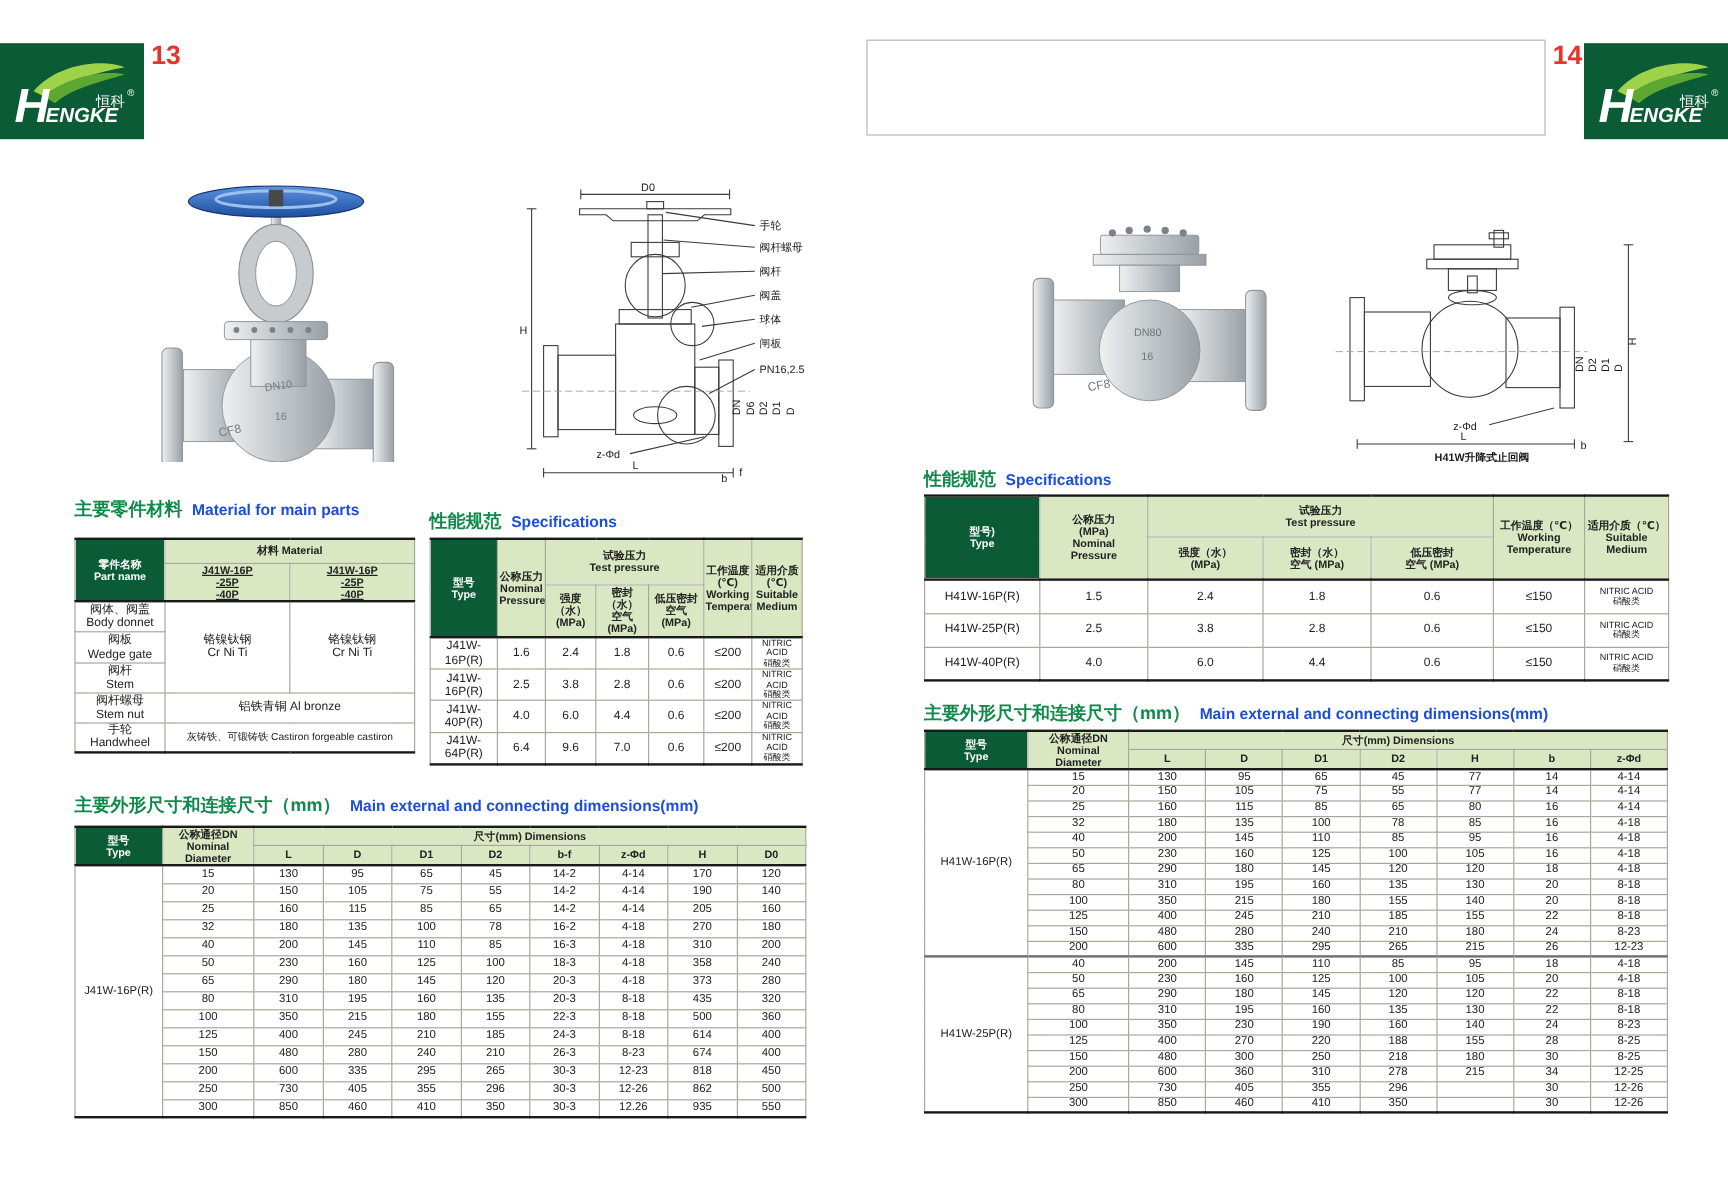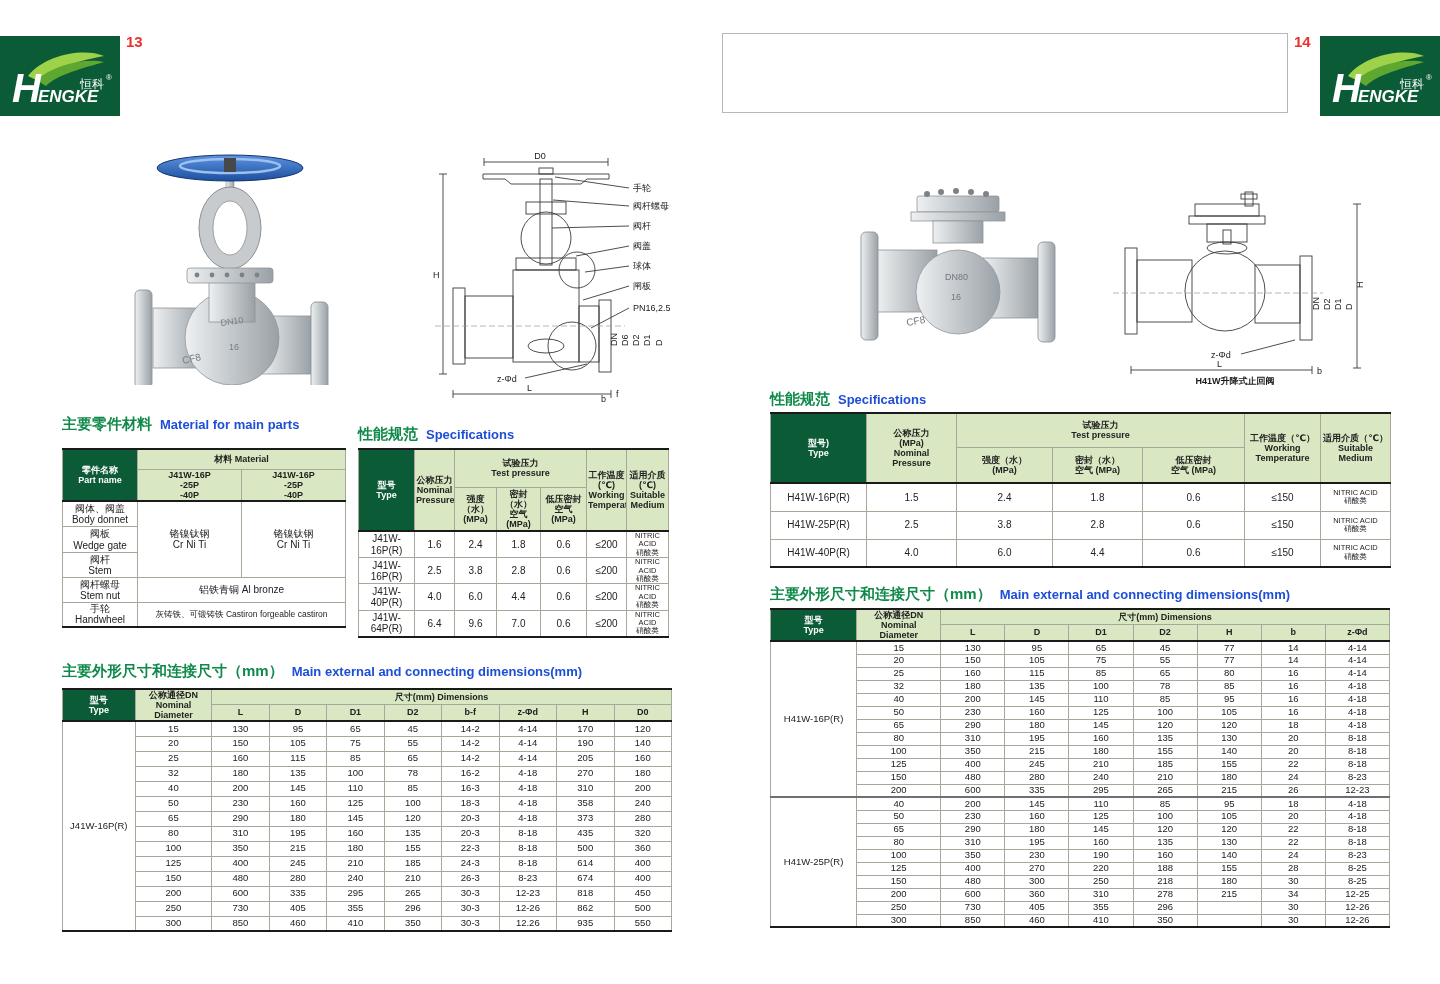--- a/index.html
+++ b/index.html
@@ -1,21 +1,21 @@
 <!DOCTYPE html>
 <html><head>
 <meta charset="utf-8">
 <style>
   html,body{margin:0;padding:0;background:#ffffff;}
   body{font-family:"Liberation Sans","DejaVu Sans",sans-serif;}
   .page{position:relative;width:1440px;height:984px;background:#fff;overflow:hidden;}
   .abs{position:absolute;}
   
   .logo-box{width:120px;height:80px;background:#0b5b36;}
-  .page-num{font-size:15px;font-weight:bold;color:#e8322a;}
+  .page-num{font-size:22px;font-weight:bold;color:#e8322a;}
   .header-band{background:#fff;border:1px solid #b7b7b7;box-sizing:border-box;padding:8px 0 0 14px;}
   .header-band .t-en{font-size:27px;font-weight:bold;color:#0a7a44;line-height:30px;}
   .header-band .t-zh{font-size:17px;color:#444;line-height:24px;}
   
   .sec-title{white-space:nowrap;}
   .sec-title .zh{font-size:15px;font-weight:bold;color:#0f8a4a;}
   .sec-title .en{font-size:13px;font-weight:bold;color:#1d4ed8;margin-left:8px;}
   
   table.dt{border-collapse:collapse;table-layout:fixed;font-size:10px;color:#222;text-align:center;
            border-top:2px solid #1a1a1a;border-bottom:2px solid #1a1a1a;}
@@ -230,21 +230,21 @@
         <col style="width:75px">
         <col style="width:104px">
         <col style="width:104px">
       </colgroup>
     <thead>
       <tr style="height:20px;">
         <th class="dark" rowspan="2">零件名称
 Part name</th>
         <th colspan="2">材料 Material</th>
       </tr>
-      <tr style="height:26px;">
+      <tr style="height:26px;text-decoration:underline;">
         <th>J41W-16P
 -25P
 -40P</th>
         <th>J41W-16P
 -25P
 -40P</th>
       </tr>
     </thead>
     <tbody>
       <tr style="height:25px;">

